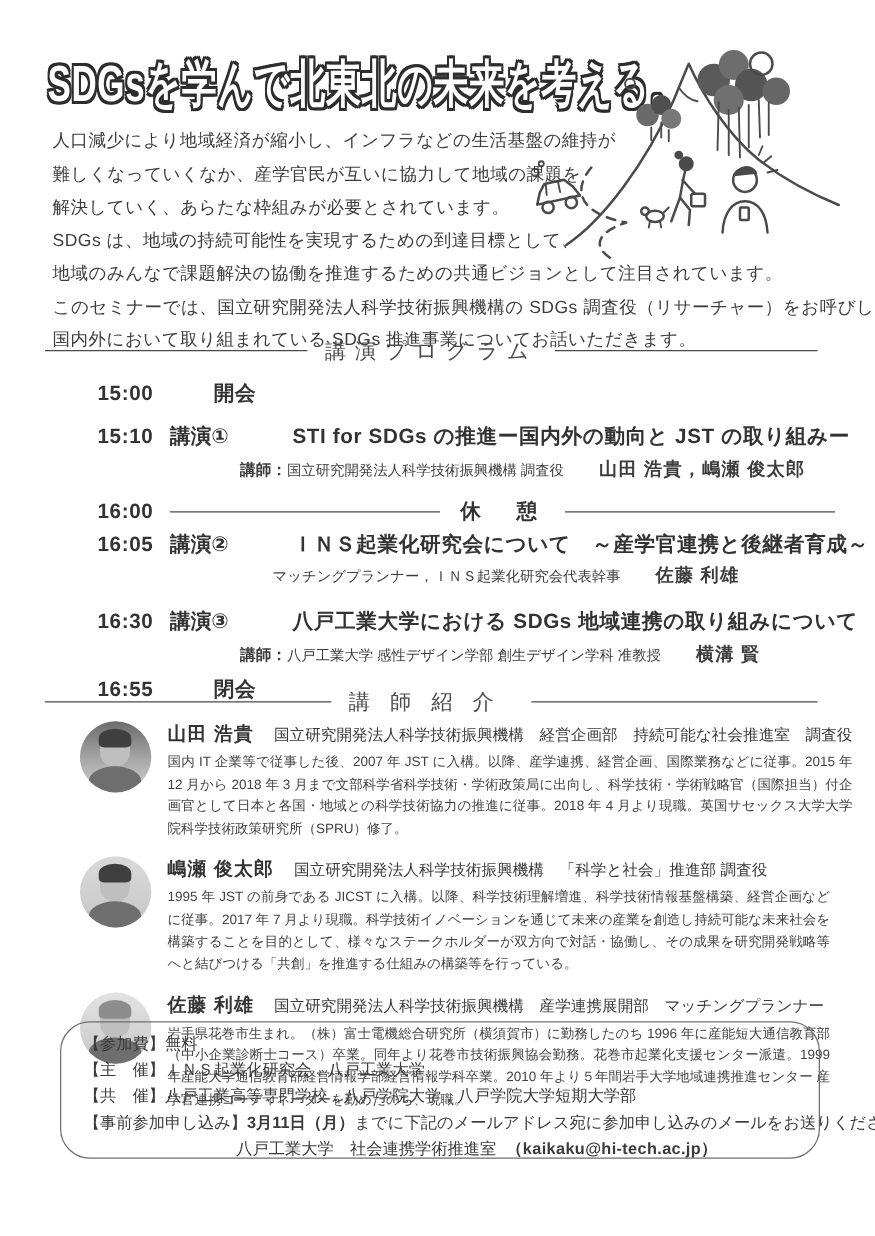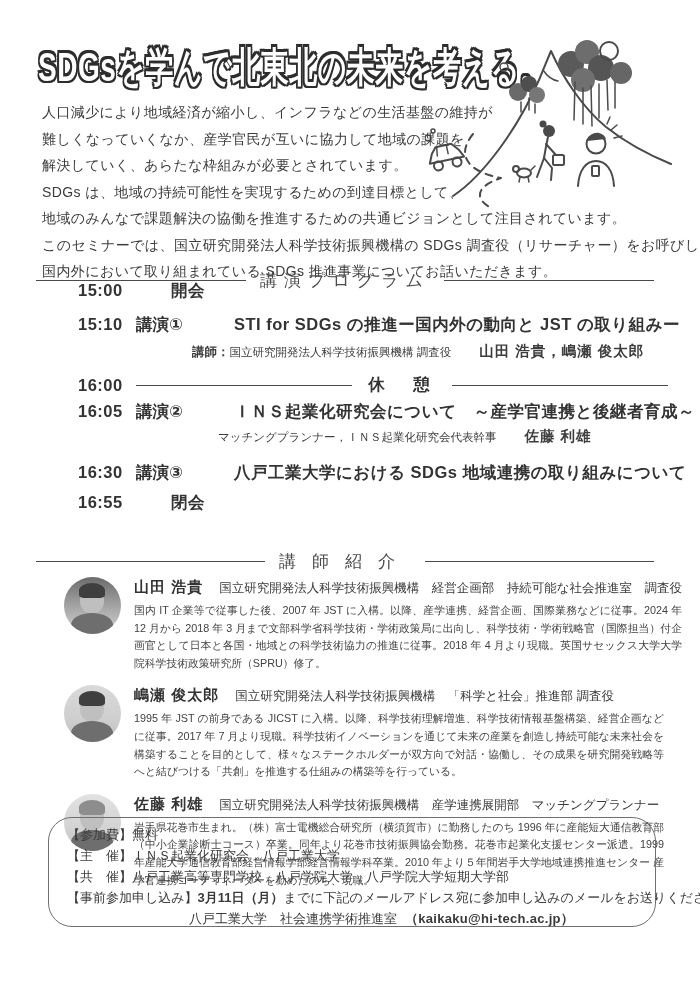--- a/index.html
+++ b/index.html
@@ -30,21 +30,21 @@
 
   
   .sec-header { position:absolute; left:36px; right:46px; display:flex; align-items:center; gap:14px; }
   .sec-header .rule { flex:1; height:1px; background:#4a4a4a; }
   .sec-title { font-size:17px; color:#4c4c4c; letter-spacing:7px; white-space:nowrap; }
   .program-header { top:269px; }
   .speakers-header { top:550px; }
   .speakers-header .sec-title { letter-spacing:16px; }
 
   
-  .program { position:absolute; left:78px; top:280px; right:32px; }
+  .program { position:absolute; left:78px; top:304px; right:32px; }
   .prow { display:flex; align-items:baseline; }
   .time { width:58px; flex-shrink:0; font-weight:bold; font-size:16.5px; letter-spacing:0.5px; }
   .pno  { font-weight:bold; font-size:16.5px; margin-right:16px; white-space:nowrap; }
   .ptitle { font-weight:bold; font-size:16.5px; letter-spacing:0.5px; white-space:nowrap;padding-left:35px; }
   .lect { margin-left:114px; margin-top:6px; font-size:11.5px; color:#3d3d3d; white-space:nowrap; }
   .lect-label { font-weight:bold; font-size:12.5px; }
   .lect-names { font-weight:bold; font-size:14.5px; margin-left:28px; letter-spacing:1px; }
   .lect-2 { margin-left:140px; margin-top:4px; }
   .break-row { align-items:center; }
   .break-row .rule { flex:1; height:1px; background:#4a4a4a; }
@@ -183,20 +183,23 @@
     </div>
     <div class="lect lect-2">
       <span class="lect-org">マッチングプランナー，ＩＮＳ起業化研究会代表幹事</span><span class="lect-names">佐藤 利雄</span>
     </div>
 
     <div class="prow mt15">
       <span class="time">16:30</span>
       <span class="pno">講演③</span>
       <span class="ptitle">八戸工業大学における SDGs 地域連携の取り組みについて</span>
     </div>
+    <div class="lect">
+      <span class="lect-label">講師：</span><span class="lect-org">八戸工業大学 感性デザイン学部 創生デザイン学科 准教授</span><span class="lect-names">横溝 賢</span>
+    </div>
 
     <div class="prow mt6">
       <span class="time">16:55</span>
       <span class="ptitle">閉会</span>
     </div>
   </div>
 
   <div class="sec-header speakers-header">
     <span class="rule"></span>
     <span class="sec-title">講師紹介</span>
@@ -206,21 +209,21 @@
   <div class="speakers">
     <div class="speaker">
       <div class="photo photo-1">
           <span class="hair"></span>
         </div>
       <div class="sp-text">
         <div class="sp-head">
           <span class="sp-name">山田 浩貴</span>
           <span class="sp-affil">国立研究開発法人科学技術振興機構　経営企画部　持続可能な社会推進室　調査役</span>
         </div>
-        <div class="sp-bio">国内 IT 企業等で従事した後、2007 年 JST に入構。以降、産学連携、経営企画、国際業務などに従事。2024 年 12 月から 2018 年 3 月まで文部科学省科学技術・学術政策局に出向し、科学技術・学術戦略官（国際担当）付企画官として日本と各国・地域との科学技術協力の推進に従事。2018 年 4 月より現職。英国サセックス大学大学院科学技術政策研究所（SPRU）修了。</div>
+        <div class="sp-bio">国内 IT 企業等で従事した後、2007 年 JST に入構。以降、産学連携、経営企画、国際業務などに従事。2015 年 12 月から 2018 年 3 月まで文部科学省科学技術・学術政策局に出向し、科学技術・学術戦略官（国際担当）付企画官として日本と各国・地域との科学技術協力の推進に従事。2018 年 4 月より現職。英国サセックス大学大学院科学技術政策研究所（SPRU）修了。</div>
       </div>
     </div>
     <div class="speaker">
       <div class="photo photo-2">
           <span class="hair"></span>
         </div>
       <div class="sp-text">
         <div class="sp-head">
           <span class="sp-name">嶋瀬 俊太郎</span>
           <span class="sp-affil">国立研究開発法人科学技術振興機構　「科学と社会」推進部 調査役</span>

